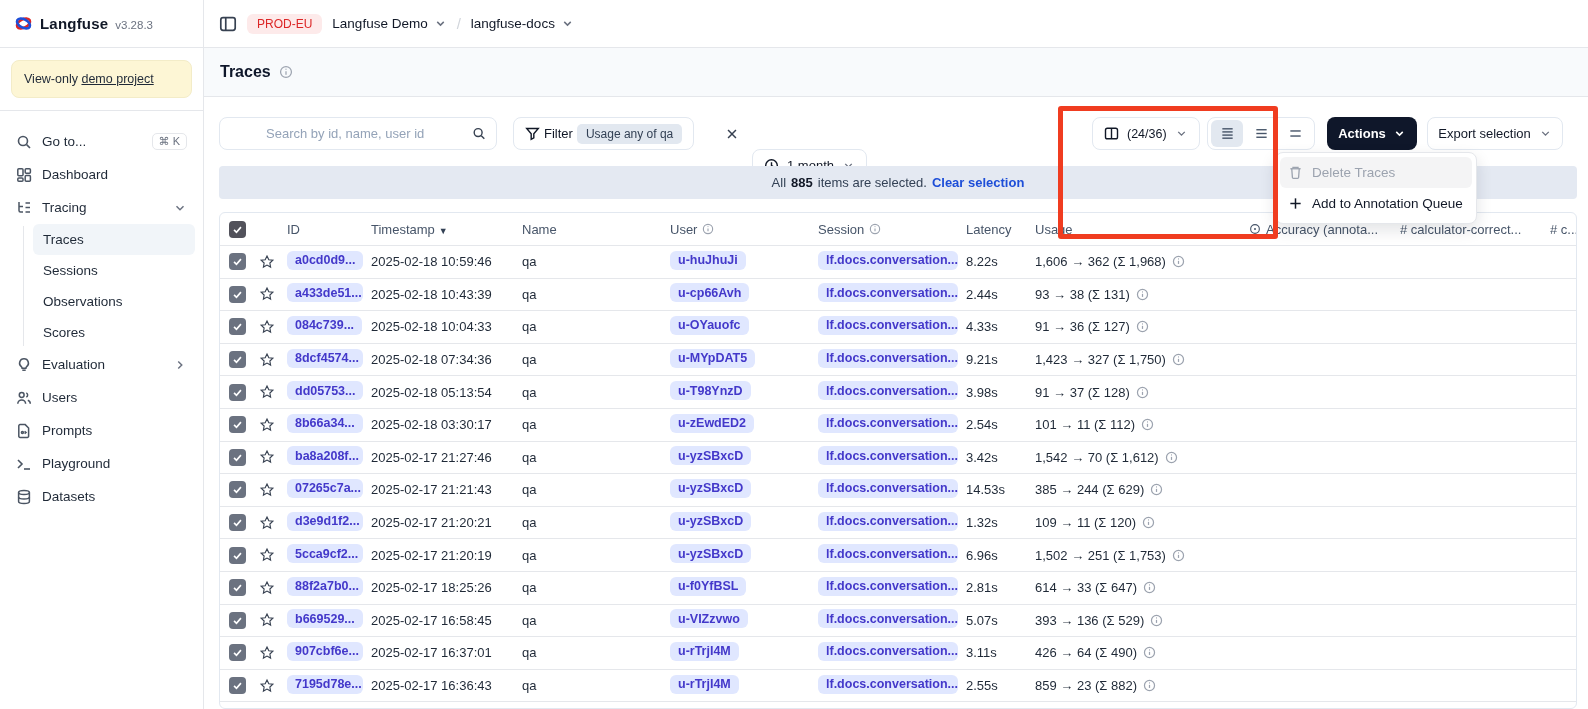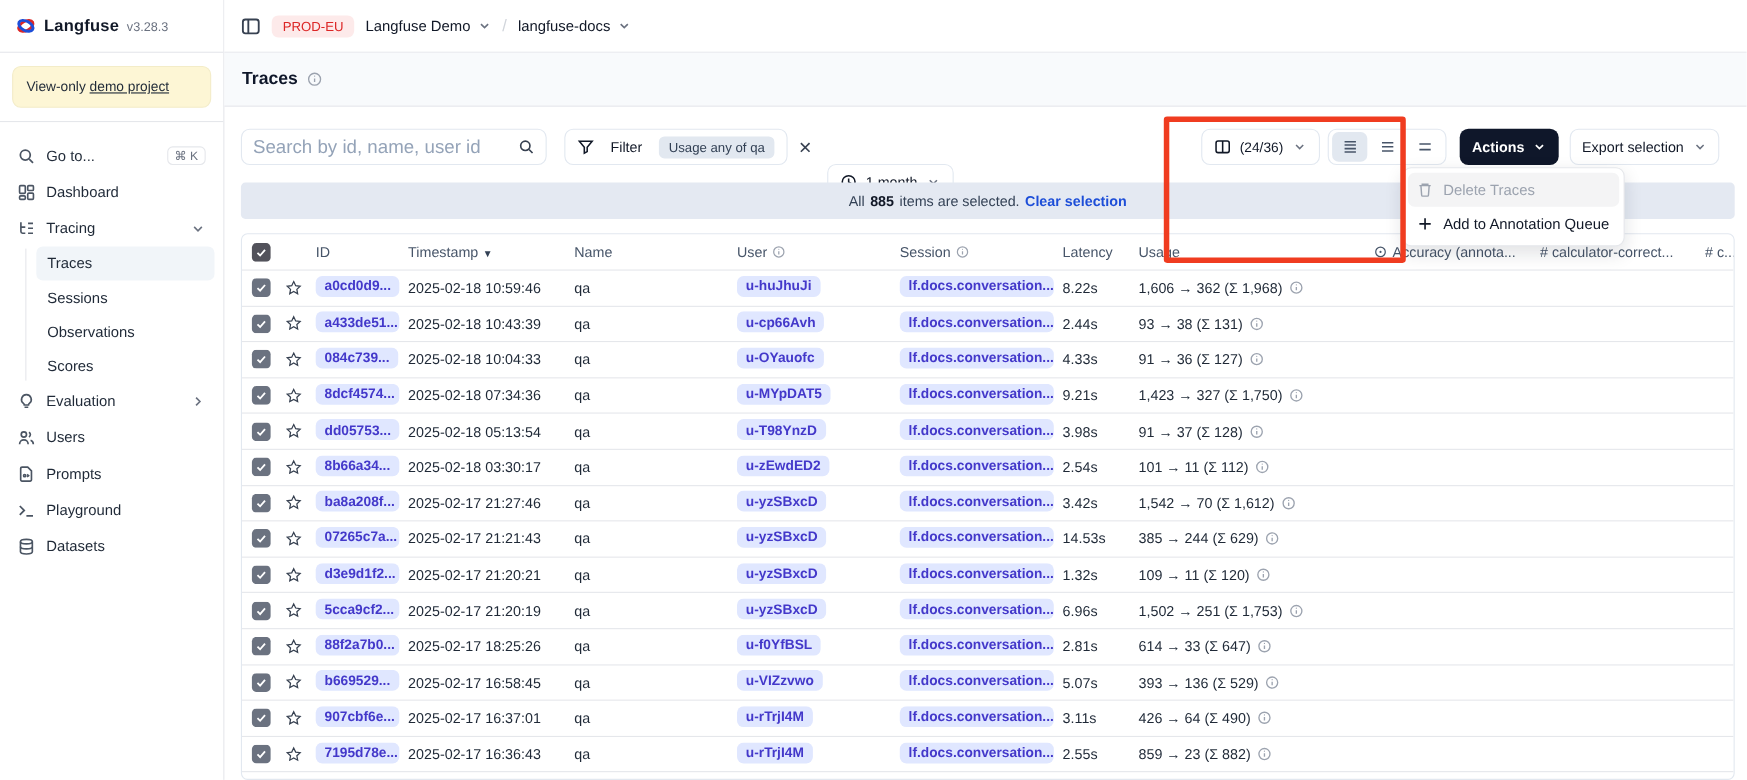--- a/index.html
+++ b/index.html
@@ -40,24 +40,24 @@
   .crumb .chev{color:#6b7280;}
   .crumb-sep{color:#d1d5db; font-size:15px;}
 
   .page-head{display:flex; align-items:center; gap:8px; height:49px; padding:0 16px; background:#f8fafc; border-bottom:1px solid #e5e7eb;}
   .page-title{font-size:16px; font-weight:700; color:#0f172a;}
   .info-icon{color:#9ca3af;}
 
   
   .tb{position:absolute; height:33px; display:flex; align-items:center; background:#fff; border:1px solid #e2e8f0; border-radius:8px; font-size:13px; color:#111827;}
   .search-box{left:15px; top:117px; width:278px; padding:0 10px; justify-content:space-between; cursor:text;}
-  .search-box input{border:none; outline:none; font-size:17px; width:220px; color:#111827; font-family:inherit; background:transparent;}
+  .search-box input{border:none; outline:none; font-size:13px; width:220px; color:#111827; font-family:inherit; background:transparent;margin-left:36px;}
   .search-box input::placeholder{color:#94a3b8;}
   .search-box .sicon{color:#374151;}
-  .filter-btn{left:309px; top:117px; padding:0 11px; gap:15px; cursor:pointer;}
+  .filter-btn{left:309px; top:117px; padding:0 11px; gap:4px; cursor:pointer;}
   .filter-chip{background:#e2e8f0; border-radius:5px; padding:3px 9px; font-size:12px; color:#334155;}
   .x-btn{left:514px; top:117px; width:28px; height:33px; border:none; background:transparent; justify-content:center; cursor:pointer; color:#374151; position:absolute; display:flex; align-items:center;}
   .time-btn{left:548px; top:117px; padding:0 11px; gap:8px; cursor:pointer;margin-top:32px;}
   .time-btn .chev, .filter-btn .chev{color:#6b7280;}
   .cols-btn{left:888px; top:117px; padding:0 11px; gap:8px; cursor:pointer; font-size:12.5px;}
   .rowh-group{left:1003px; top:117px; width:108px; padding:0 3px; justify-content:space-between; cursor:pointer;}
   .rowh{width:32px; height:27px; display:flex; align-items:center; justify-content:center; border-radius:6px; color:#475569;}
   .rowh.active{background:#e2e8f0;}
   .actions-btn{left:1123px; top:117px; width:90px; background:var(--accent-dark); color:#fff; border:none; justify-content:center; gap:7px; font-weight:600; cursor:pointer;}
   .export-btn{left:1223px; top:117px; width:136px; justify-content:center; gap:8px; cursor:pointer;}

